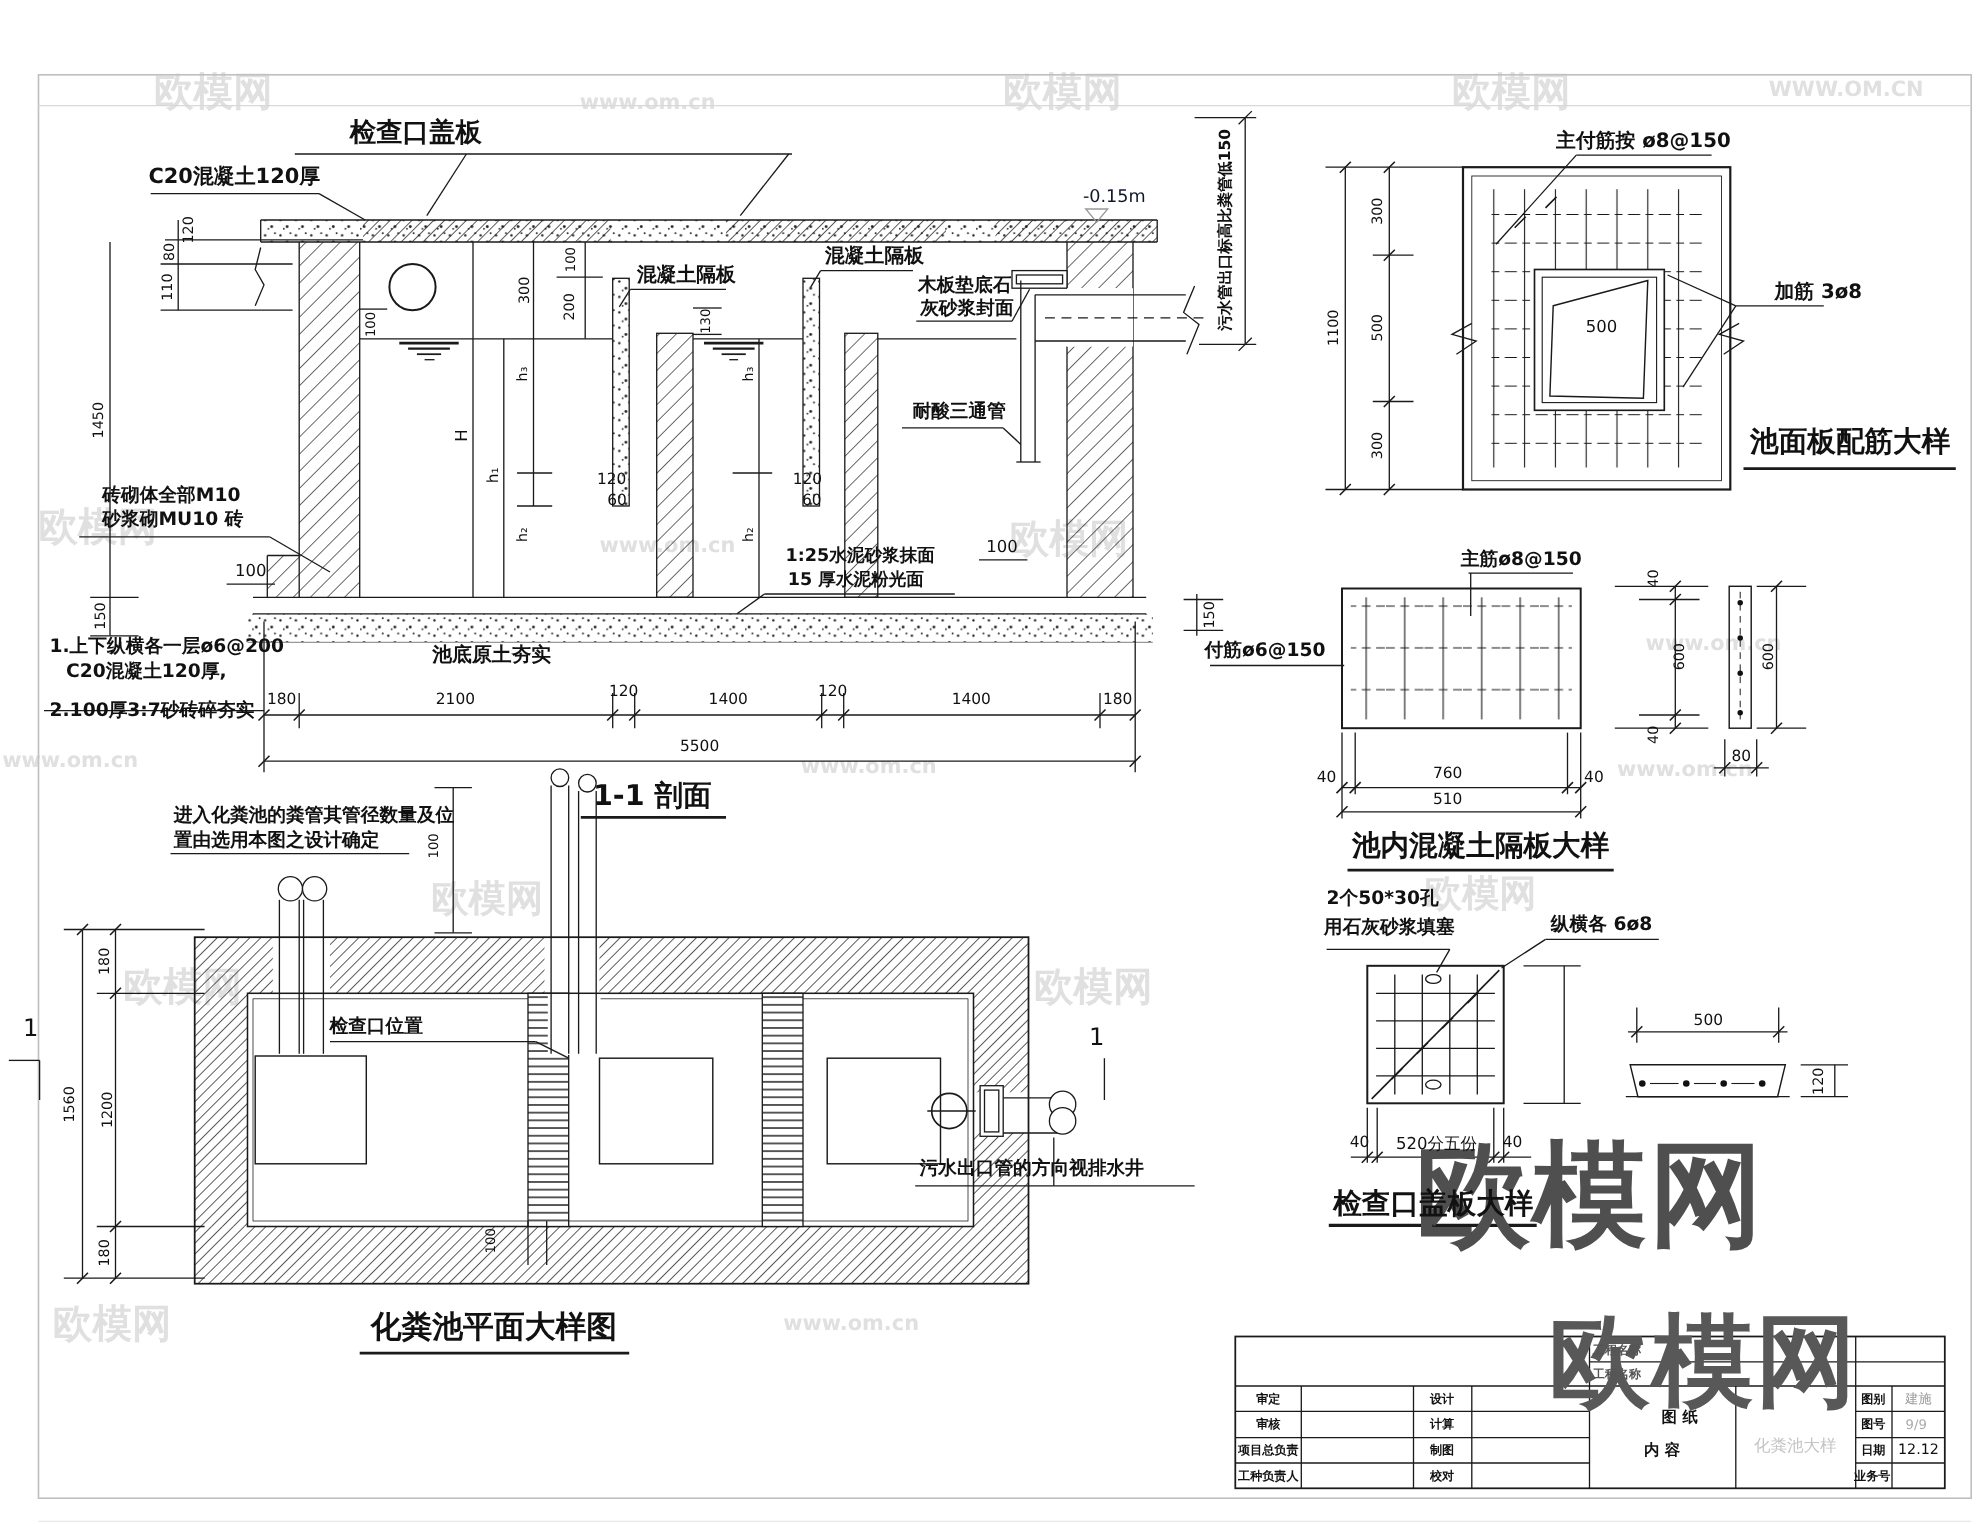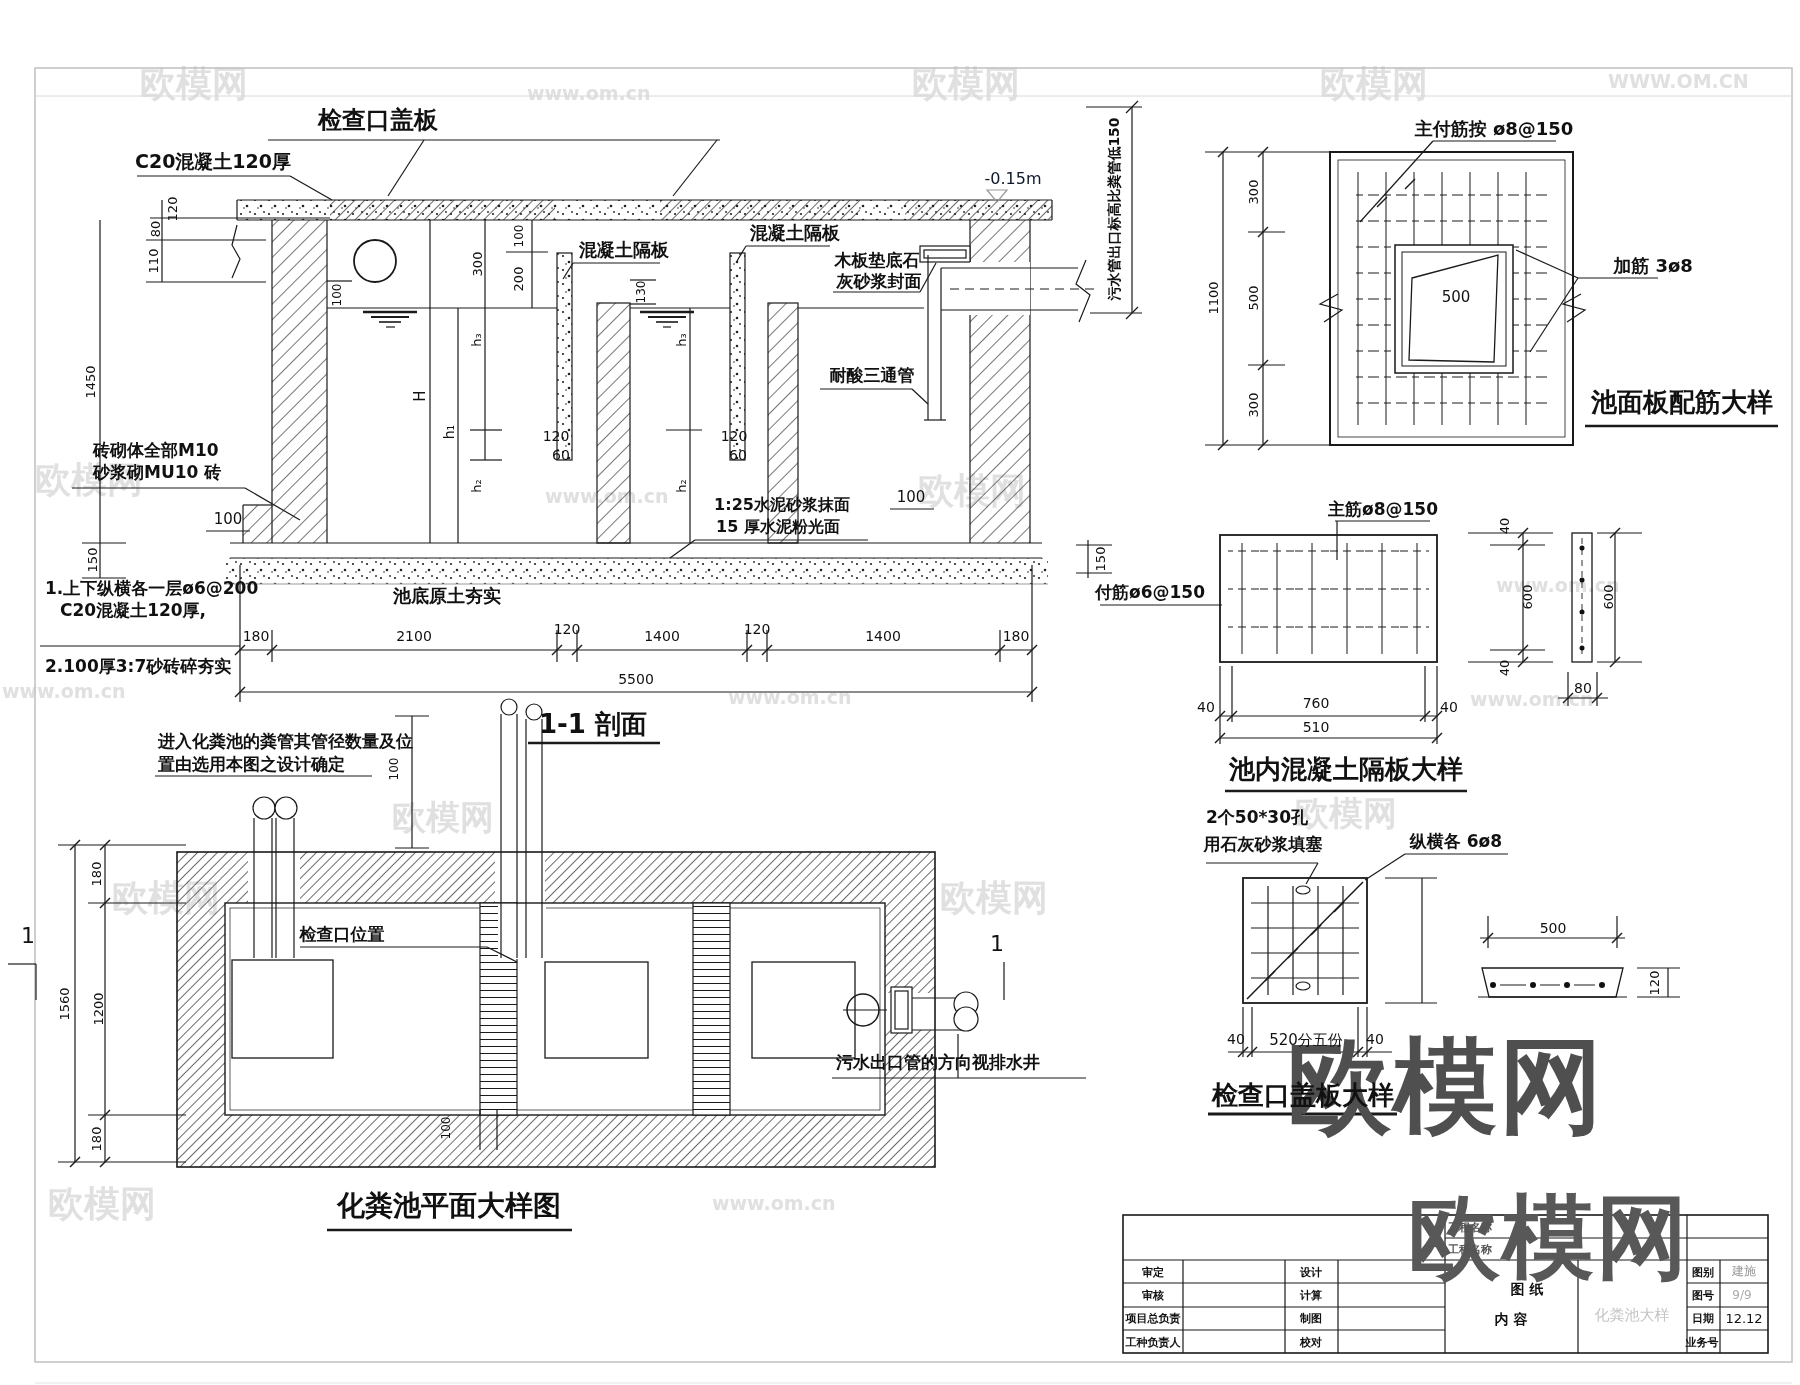--- a/index.html
+++ b/index.html
@@ -479,21 +479,21 @@
   <span class="lbl" style="left:256px;top:636px;font-size:14px;">180</span>
   <span class="lbl" style="left:414px;top:636px;font-size:14px;">2100</span>
   <span class="lbl" style="left:567px;top:629px;font-size:14px;">120</span>
   <span class="lbl" style="left:662px;top:636px;font-size:14px;">1400</span>
   <span class="lbl" style="left:757px;top:629px;font-size:14px;">120</span>
   <span class="lbl" style="left:883px;top:636px;font-size:14px;">1400</span>
   <span class="lbl" style="left:1016px;top:636px;font-size:14px;">180</span>
   <span class="lbl" style="left:636px;top:679px;font-size:14px;">5500</span>
   <span class="tl b" style="left:45px;top:578px;font-size:17px;">1.上下纵横各一层ø6@200</span>
   <span class="tl b" style="left:60px;top:600px;font-size:17px;">C20混凝土120厚,</span>
-  <span class="tl b" style="left:45px;top:656px;font-size:17px;">2.100厚3:7砂砖碎夯实</span>
+  <span class="tl b" style="left:45px;top:636px;font-size:17px;">2.100厚3:7砂砖碎夯实</span>
   <span class="tl b" style="left:158px;top:731px;font-size:17px;">进入化粪池的粪管其管径数量及位</span>
   <span class="tl b" style="left:158px;top:754px;font-size:17px;">置由选用本图之设计确定</span>
   <span class="lbl b" style="left:593px;top:724px;font-size:26px;">1-1 剖面</span>
 
   <span class="lbl b" style="left:342px;top:934px;font-size:17px;">检查口位置</span>
   <span class="tl b" style="left:836px;top:1052px;font-size:17px;">污水出口管的方向视排水井</span>
   <span class="rot" style="left:96px;top:874px;font-size:13px;">180</span>
   <span class="rot" style="left:98px;top:1009px;font-size:13px;">1200</span>
   <span class="rot" style="left:96px;top:1139px;font-size:13px;">180</span>
   <span class="rot" style="left:64px;top:1004px;font-size:13px;">1560</span>

